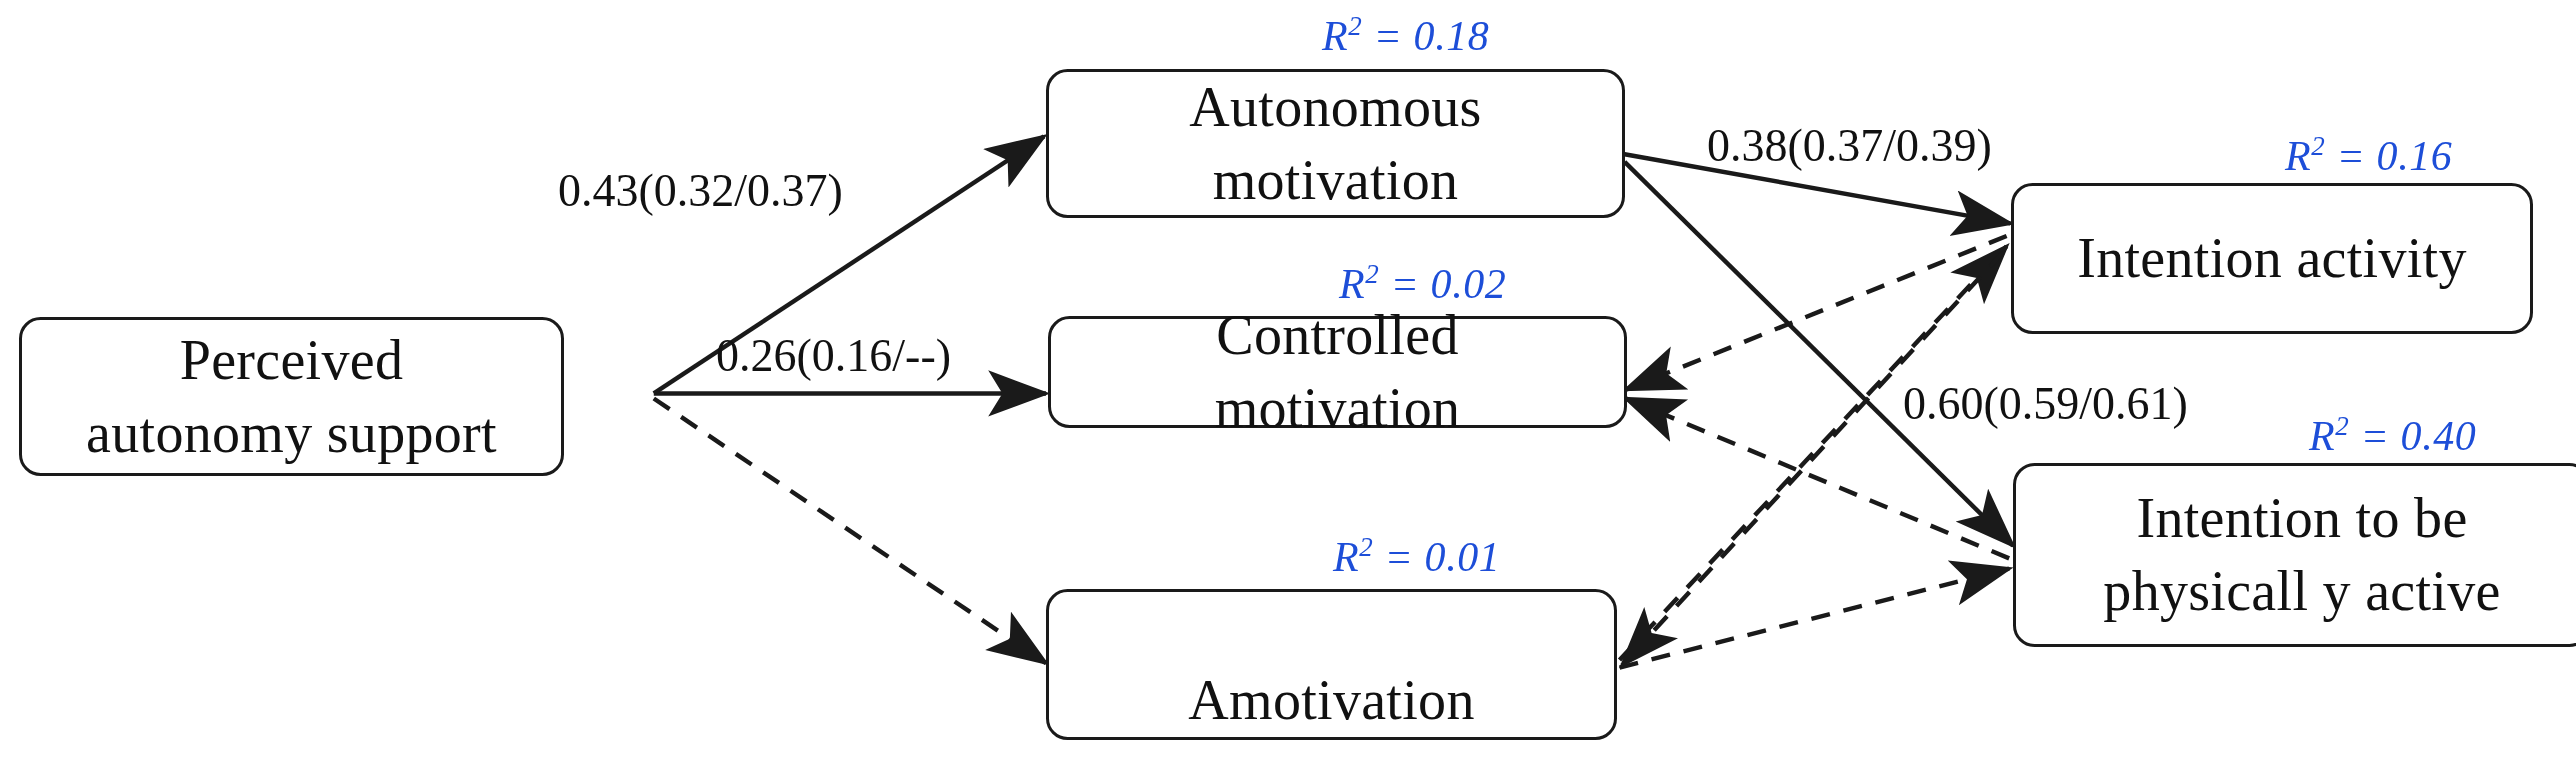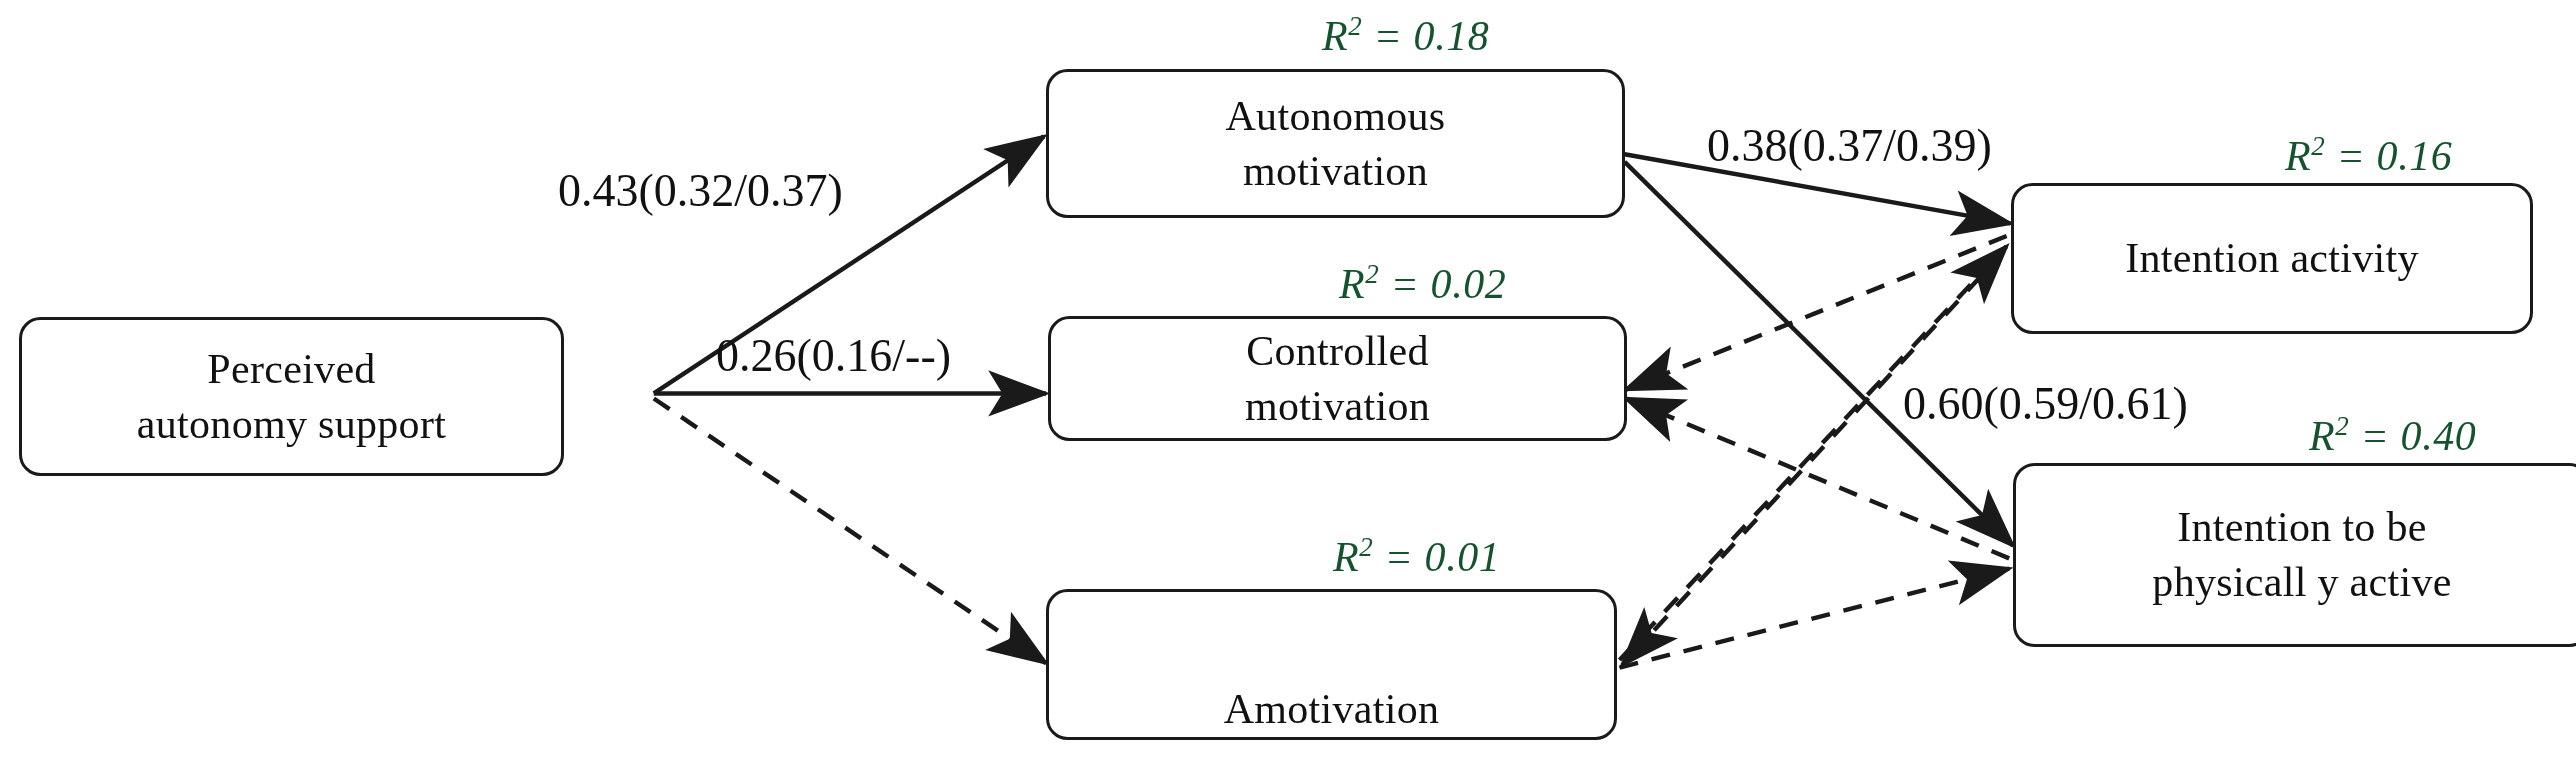--- a/index.html
+++ b/index.html
@@ -18,30 +18,30 @@
     border:3.2px solid #1a1a1a;
     border-radius:21.6px;
     background:#ffffff;
     display:flex;
     align-items:center;
     justify-content:center;
     text-align:center;
     line-height:1.30;
     color:#111111;
     font-family:"Liberation Serif", serif;
-    font-size:42px;
+    font-size:56px;
     letter-spacing:0.3px;
   }
   .node .lbl{display:block;padding:0 9px;white-space:pre-line;}
   .r2{
     position:absolute;
     font-family:"Liberation Serif", serif;
     font-style:italic;
     font-size:42px;
-    color:#14532d;
+    color:#1d4ed8;
     white-space:nowrap;
     letter-spacing:0.6px;
   }
   .r2 sup{font-size:27px;vertical-align:super;}
   .coef{
     position:absolute;
     font-family:"Liberation Serif", serif;
     font-size:46px;
     color:#111111;
     white-space:nowrap;
@@ -87,21 +87,21 @@
   <div class="node" style="left:19px; top:317px; width:545px; height:159px;">
     <span class="lbl">Perceived
 autonomy  support</span>
   </div>
 
   <div class="node" style="left:1046px; top:69px; width:579px; height:149px;">
     <span class="lbl">Autonomous
 motivation</span>
   </div>
 
-  <div class="node" style="left:1048px; top:316px; width:579px; height:125px;">
+  <div class="node" style="left:1048px; top:316px; width:579px; height:112px;">
     <span class="lbl">Controlled
 motivation</span>
   </div>
 
   <div class="node" style="left:1046px; top:589px; width:571px; height:151px;align-items:flex-end;">
     <span class="lbl">Amotivation</span>
   </div>
 
   <div class="node" style="left:2011px; top:183px; width:522px; height:151px;">
     <span class="lbl">Intention  activity</span>

